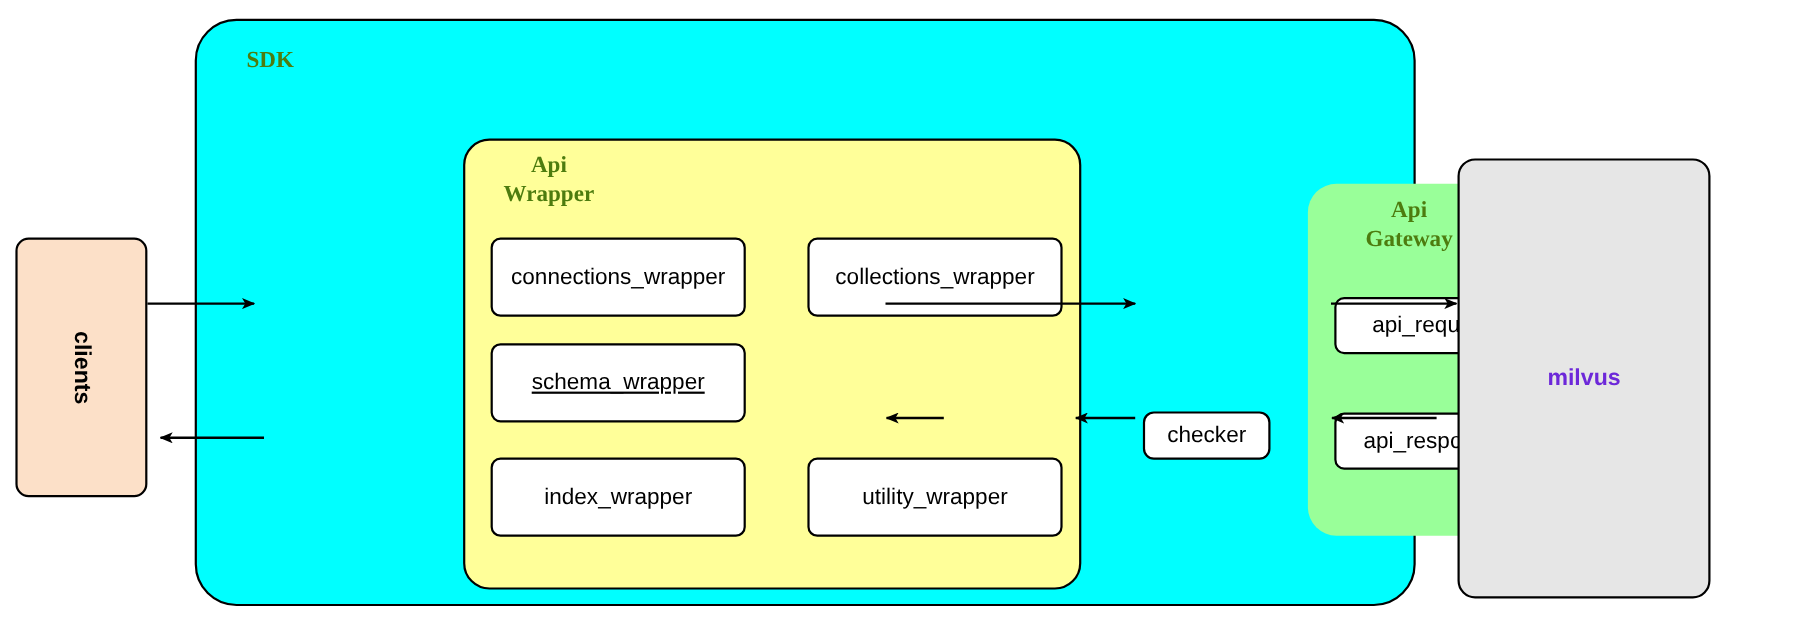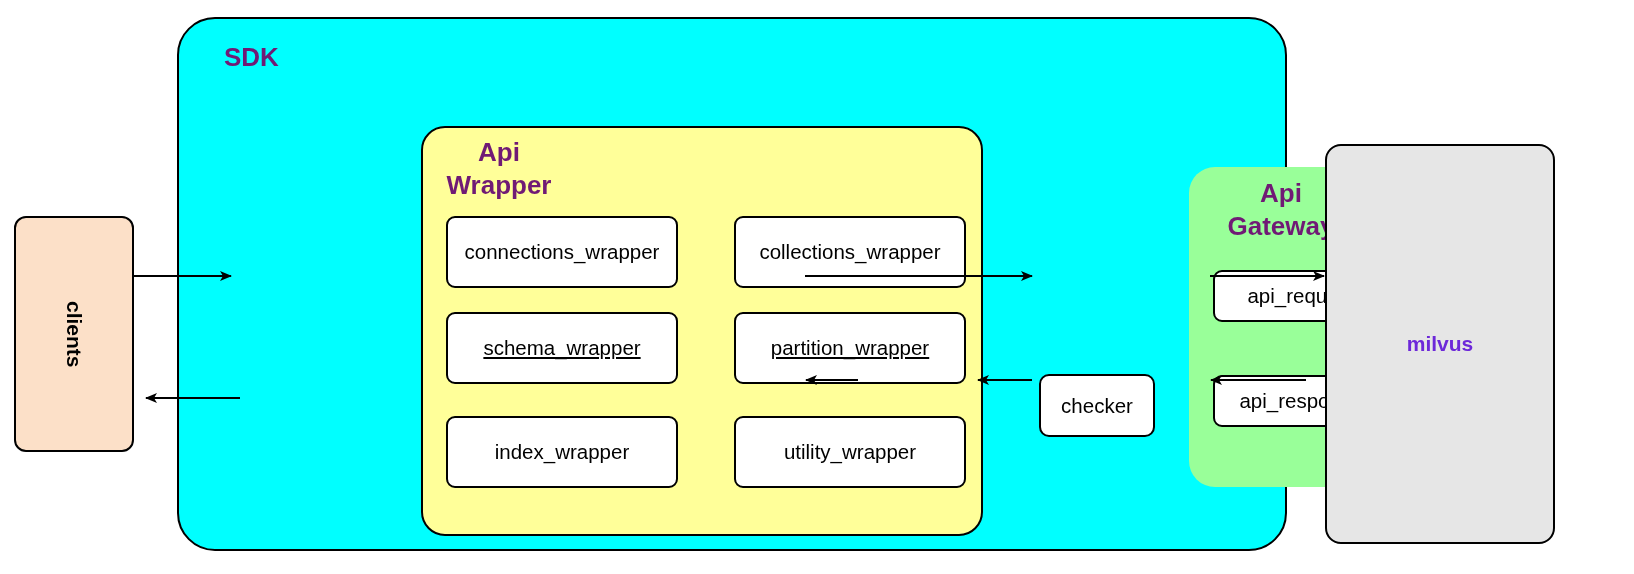--- a/index.html
+++ b/index.html
@@ -43,25 +43,26 @@
     left: 1010px; top: 148px;
     width: 228px; height: 320px;
     background: #99ff99;
     border: none;
     border-radius: 26px;
   }
   
   .group-label {
     position: absolute;
     font-weight: bold;
-    font-size: 26px;
-    color: #701a75;
+    font-size: 21px;
+    color: #4d7c0f;
     line-height: 1.28;
     text-align: center;
     white-space: pre-line;
+    font-family: Liberation Serif, serif;
   }
   .sdk-label {
     left: 45px; top: 22px;
     text-align: left;
   }
   .wrapper-label {
     left: 12px; top: 8px;
     width: 128px;
   }
   .gateway-label {
@@ -86,21 +87,21 @@
   .w-row-1 { top: 88px; height: 72px; }
   .w-row-2 { top: 184px; height: 72px; text-decoration: underline; }
   .w-row-3 { top: 288px; height: 72px; }
 
   .gw-leaf { left: 24px; width: 176px; height: 52px; }
   .gw-row-1 { top: 103px; }
   .gw-row-2 { top: 208px; }
 
   .checker-box {
     left: 860px; top: 355px;
-    width: 116px; height: 63px;
+    width: 116px; height: 44px;
     background: #ffffff;
     border: 2px solid #000000;
     border-radius: 10px;
     display: flex;
     align-items: center;
     justify-content: center;
     font-size: 20.5px;
   }
   .clients-box {
     left: 14px; top: 216px;
@@ -155,21 +156,20 @@
   <div class="node sdk-box">
     <div class="group-label sdk-label">SDK</div>
 
     <div class="node wrapper-box">
       <div class="group-label wrapper-label">Api
 Wrapper</div>
 
       <div class="leaf w-col-a w-row-1">connections_wrapper</div>
       <div class="leaf w-col-b w-row-1">collections_wrapper</div>
       <div class="leaf w-col-a w-row-2">schema_wrapper</div>
-      <div class="leaf w-col-b w-row-2">partition_wrapper</div>
       <div class="leaf w-col-a w-row-3">index_wrapper</div>
       <div class="leaf w-col-b w-row-3">utility_wrapper</div>
     </div>
 
     <div class="node checker-box">checker</div>
 
     <div class="node gateway-box">
       <div class="group-label gateway-label">Api
 Gateway</div>
 

